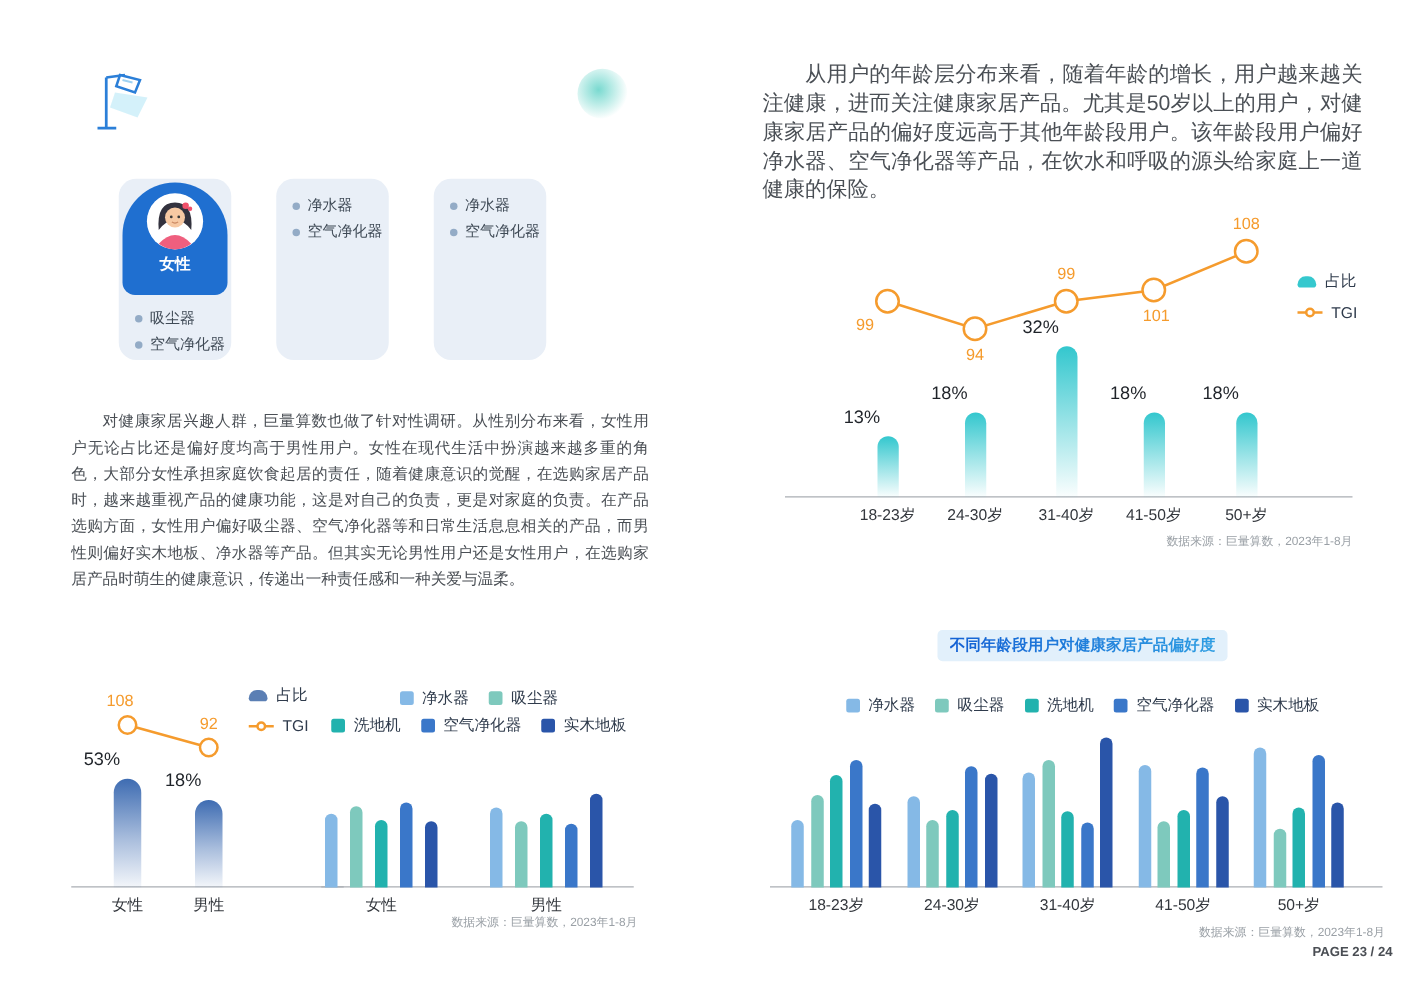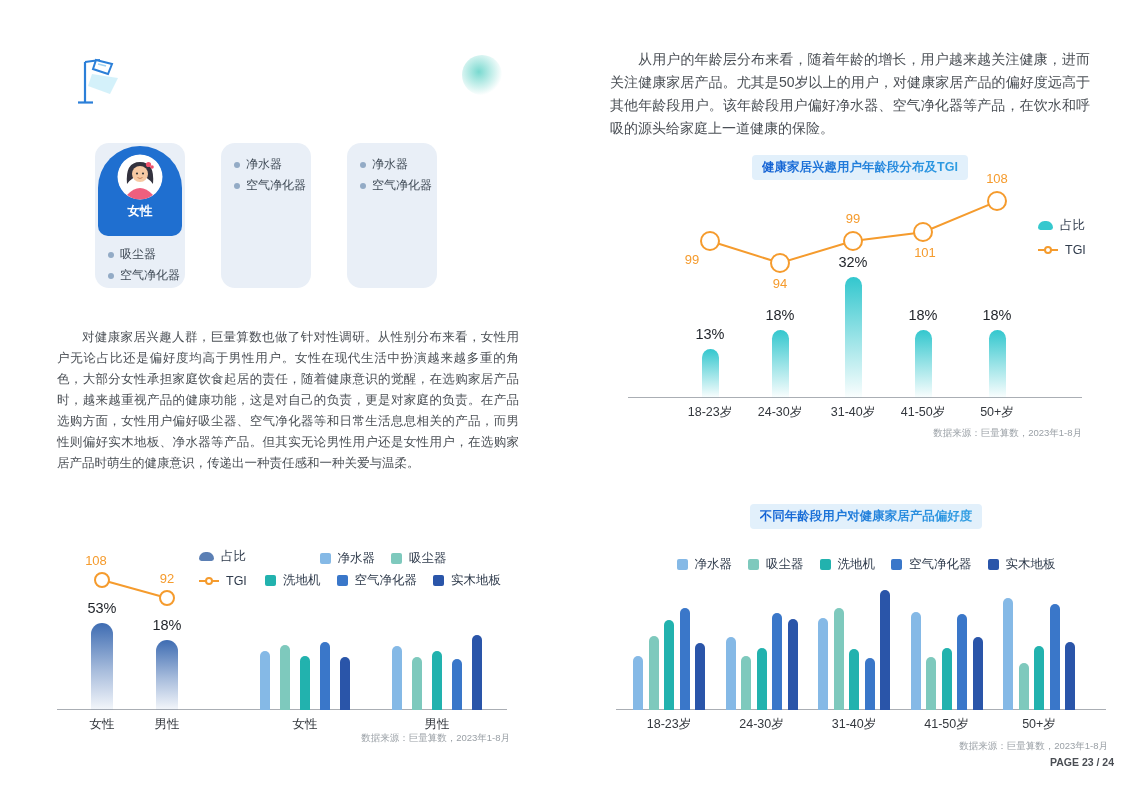--- a/index.html
+++ b/index.html
@@ -26,34 +26,34 @@
     border-radius:14px;padding:3px;}
   .card-top{position:relative;height:90px;background:var(--card-blue,#1f6fd0);
     border-radius:42px 42px 10px 10px;display:flex;flex-direction:column;align-items:center;}
   .avatar{width:46px;height:46px;margin-top:8px;border-radius:50%;}
   .card-label{color:#fff;font-weight:bold;font-size:12.5px;margin-top:3px;white-space:nowrap;}
   .card-items{padding:8px 0 0 10px;}
   .card-item{font-size:12px;color:#3f4a56;line-height:21px;display:flex;align-items:center;gap:6px;}
   .dot{width:6px;height:6px;border-radius:50%;background:#93abc6;flex:none;}
 
   
-  .para{position:absolute;font-size:14px;color:#4a4f55;text-align:justify;text-indent:2em;}
+  .para{position:absolute;font-size:17px;color:#4a4f55;text-align:justify;text-indent:2em;}
   .para-left{left:57px;top:327px;width:462px;line-height:21px;font-size:12.5px;}
   .para-right{left:610px;top:48px;width:480px;line-height:23px;}
 
   
   .chart{position:absolute;}
   .chart-pill{display:inline-block;background:var(--pill-bg,#e2f0fb);border-radius:4px;
     padding:4px 10px;font-size:12.5px;font-weight:bold;white-space:nowrap;}
   .pill-center{position:absolute;left:0;top:0;width:100%;text-align:center;}
   .plot{position:absolute;}
   .vbar{position:absolute;}
   .bar-teal{background:linear-gradient(180deg,var(--teal,#33c7ce) 0%, rgba(51,199,206,.5) 50%, rgba(51,199,206,.02) 100%);}
   .bar-blue{background:linear-gradient(180deg,var(--bblue,#3e6cb2) 0%, rgba(62,108,178,.45) 55%, rgba(62,108,178,.06) 100%);}
-  .val-label{position:absolute;text-align:center;font-size:14.5px;color:#1f2329;}
+  .val-label{position:absolute;text-align:left;font-size:14.5px;color:#1f2329;}
   .cat-label{position:absolute;text-align:center;font-size:12.5px;color:#33373d;}
   .tgi-label{position:absolute;text-align:center;font-size:13px;color:var(--orange,#f59b2d);}
   .tgi-marker{position:absolute;background:#fff;border:2.5px solid var(--orange,#f59b2d);border-radius:50%;}
   .axis{position:absolute;height:1px;background:#aaaeb4;}
   .legend-v{position:absolute;display:flex;flex-direction:column;gap:9px;}
   .legend-wrap{position:absolute;display:flex;flex-direction:column;gap:5px;width:100%;}
   .legend-h{display:flex;justify-content:center;gap:16px;}
   .legend-item{display:flex;align-items:center;gap:7px;font-size:12.5px;color:#2f3b4c;}
   .dome{width:15px;height:9px;border-radius:8px 8px 3px 3px;}
   .tgi-ico{position:relative;width:20px;height:9px;}
@@ -208,23 +208,20 @@
         <div class="vbar" style="background: rgb(34, 178, 174); left: 177px; bottom: 0px; width: 10px; height: 59px; border-radius: 5px 5px 0px 0px;"></div>
         <div class="vbar" style="background: rgb(58, 119, 201); left: 197px; bottom: 0px; width: 10px; height: 51px; border-radius: 5px 5px 0px 0px;"></div>
         <div class="vbar" style="background: rgb(42, 85, 169); left: 217px; bottom: 0px; width: 10px; height: 75px; border-radius: 5px 5px 0px 0px;"></div>
         <div class="cat-label" style="left: 137px; top: 110px; width: 90px;">男性</div>
       </div>
   </section>
 
   <div class="source" style="left:350px;top:732px;width:160px;text-align:right;">数据来源：巨量算数，2023年1-8月</div>
 
   <section class="chart" style="left:610px;top:155px;width:500px;height:290px;">
-    <div class="pill-center">
-      <span class="chart-pill"><span class="grad-text">健康家居兴趣用户年龄段分布及TGI</span></span>
-    </div>
     <div class="plot" style="left:0;top:40px;width:500px;height:203px;">
       <div class="axis" style="left:18px;right:28px;bottom:0;"></div>
     <div class="vbar bar-teal" style="left: 91.5px; bottom: 0px; width: 17px; height: 49px; border-radius: 8.5px 8.5px 0px 0px;"></div>
         <div class="val-label" style="left: 65px; top: 131px; width: 70px;">13%</div>
         <div class="cat-label" style="left: 55px; top: 209px; width: 90px;">18-23岁</div>
         <div class="vbar bar-teal" style="left: 161.5px; bottom: 0px; width: 17px; height: 68px; border-radius: 8.5px 8.5px 0px 0px;"></div>
         <div class="val-label" style="left: 135px; top: 112px; width: 70px;">18%</div>
         <div class="cat-label" style="left: 125px; top: 209px; width: 90px;">24-30岁</div>
         <div class="vbar bar-teal" style="left: 234.5px; bottom: 0px; width: 17px; height: 121px; border-radius: 8.5px 8.5px 0px 0px;"></div>
         <div class="val-label" style="left: 208px; top: 59px; width: 70px;">32%</div>

